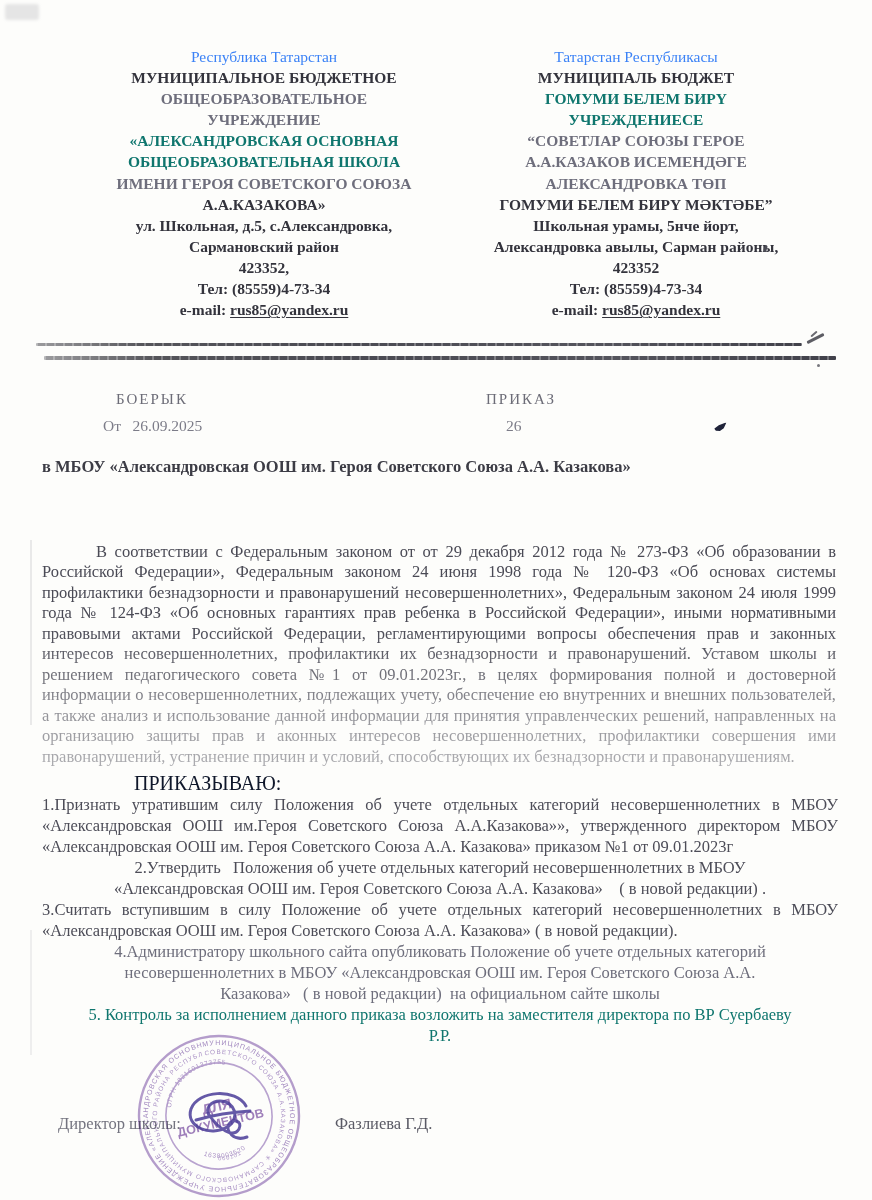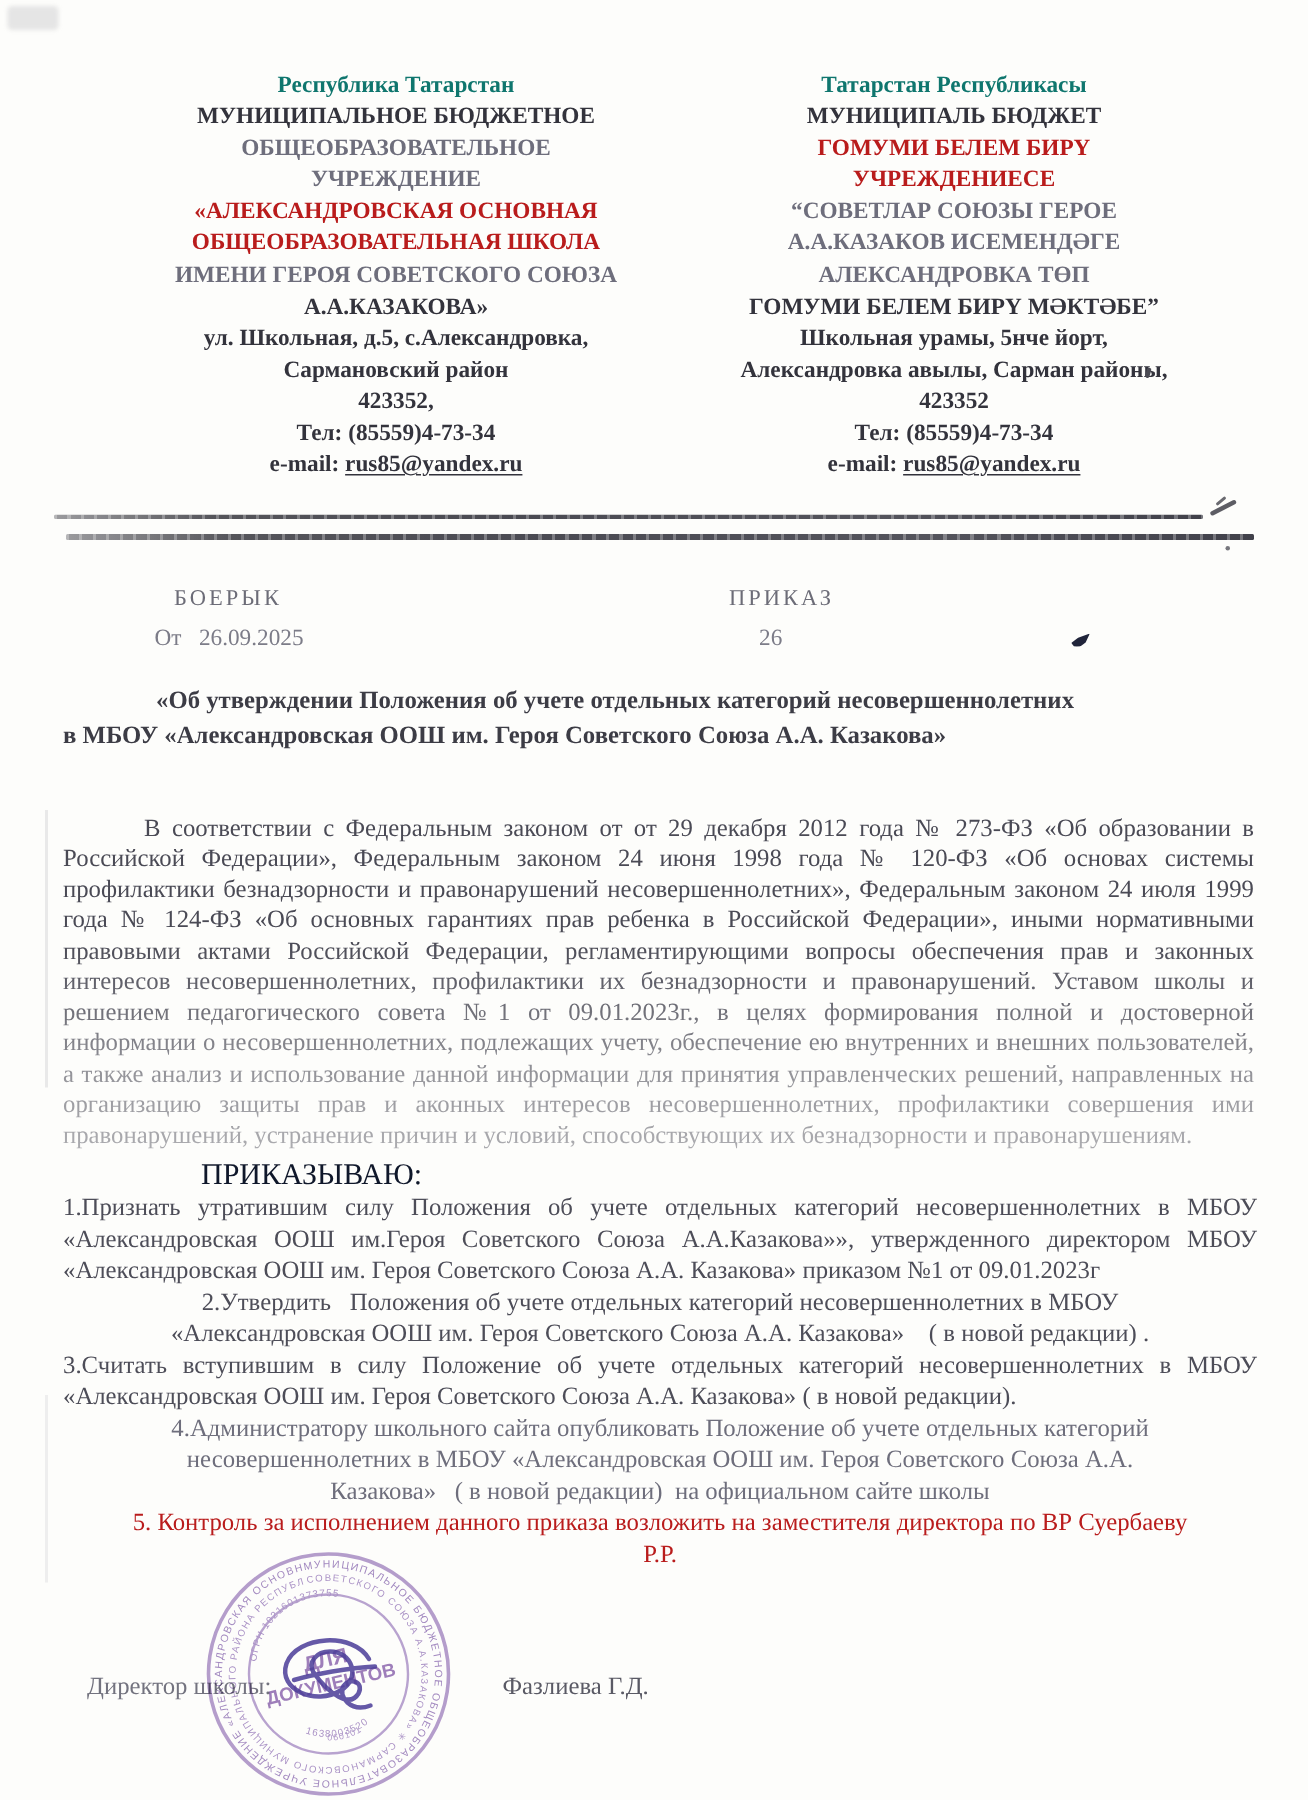--- a/index.html
+++ b/index.html
@@ -8,23 +8,23 @@
     background:#fdfdfb; overflow:hidden;
     font-family:"Liberation Serif","DejaVu Serif",serif;
     color:#3f3f48;
   }
   
   .hdr{position:absolute; top:46px; text-align:center;}
   .hdr-left{left:58px;  width:412px;}
   .hdr-right{left:432px; width:408px;}
   .hline{font-size:15.5px; line-height:21.1px; color:#4a4a54; white-space:nowrap;}
   .b{font-weight:700; color:#33333c;}
-  .r{color:#0f766e; font-weight:700;}
+  .r{color:#3b82f6; font-weight:400;}
   .f1{color:#6e6e7c;}
-  .f2{color:#b91c1c;}
+  .f2{color:#0f766e;}
   .email .u{text-decoration:underline; text-underline-offset:2px;}
   
   .rule{position:absolute; border-radius:1px;
     background:
       repeating-linear-gradient(90deg, rgba(255,255,255,.28) 0 2px, rgba(255,255,255,0) 2px 9px),
       linear-gradient(90deg, rgba(75,75,82,.55) 0%, rgba(66,66,72,.9) 14%, #4a4a52 40%, #54545c 72%, #41414a 100%);}
   .rule1{left:36px; top:343px; width:766px; height:3px;}
   .rule2{left:44px; top:356px; width:792px; height:3.5px;}
   
   .order-word{position:absolute; font-size:15px; letter-spacing:2px; color:#6c6c77; font-weight:400;}
@@ -114,21 +114,20 @@
 
   <div class="rule rule1"></div>
   <div class="rule rule2"></div>
 
   <div class="order-word" style="left:116px; top:391px;">БОЕРЫК</div>
   <div class="order-sub" style="left:103px; top:417px;">От   26.09.2025</div>
   <div class="order-word" style="left:486px; top:391px;">ПРИКАЗ</div>
   <div class="order-sub" style="left:506px; top:417px;">26</div>
 
   <div class="subject">
-    <div class="l1">«Об утверждении Положения об учете отдельных категорий несовершеннолетних</div>
     <div class="l2">в МБОУ «Александровская  ООШ им. Героя Советского Союза А.А. Казакова»</div>
   </div>
 
   <div class="bodypar">В соответствии с Федеральным законом от от 29 декабря 2012 года № 273-ФЗ «Об образовании в Российской Федерации», Федеральным законом 24 июня 1998 года № 120-ФЗ «Об основах системы профилактики безнадзорности и правонарушений несовершеннолетних», Федеральным законом 24 июля 1999 года № 124-ФЗ «Об основных гарантиях прав ребенка в Российской Федерации», иными нормативными правовыми актами Российской Федерации, регламентирующими вопросы обеспечения прав и законных интересов несовершеннолетних, профилактики их безнадзорности и правонарушений. Уставом школы и решением педагогического совета №1 от 09.01.2023г., в целях формирования полной и достоверной информации о несовершеннолетних, подлежащих учету, обеспечение ею внутренних и внешних пользователей, а также анализ и использование данной информации для принятия управленческих решений, направленных на организацию защиты прав и аконных интересов несовершеннолетних, профилактики совершения ими правонарушений, устранение причин и условий, способствующих их безнадзорности и правонарушениям.</div>
 
   <div class="decree-head">ПРИКАЗЫВАЮ:</div>
   <div class="items">
 
   <p class="item j">1.Признать утратившим силу Положения об учете отдельных категорий несовершеннолетних в МБОУ «Александровская ООШ им.Героя Советского Союза А.А.Казакова»», утвержденного директором МБОУ «Александровская ООШ им. Героя Советского Союза А.А. Казакова»  приказом №1 от 09.01.2023г</p>
       <p class="item pre">2.Утвердить   Положения об учете отдельных категорий несовершеннолетних в МБОУ

